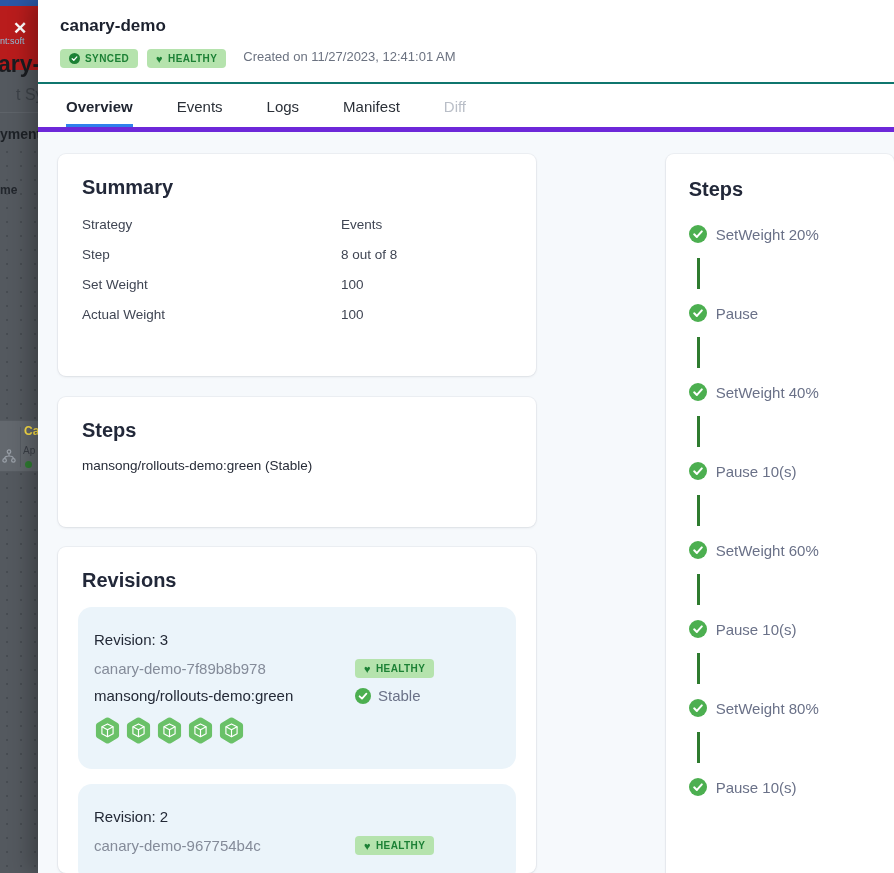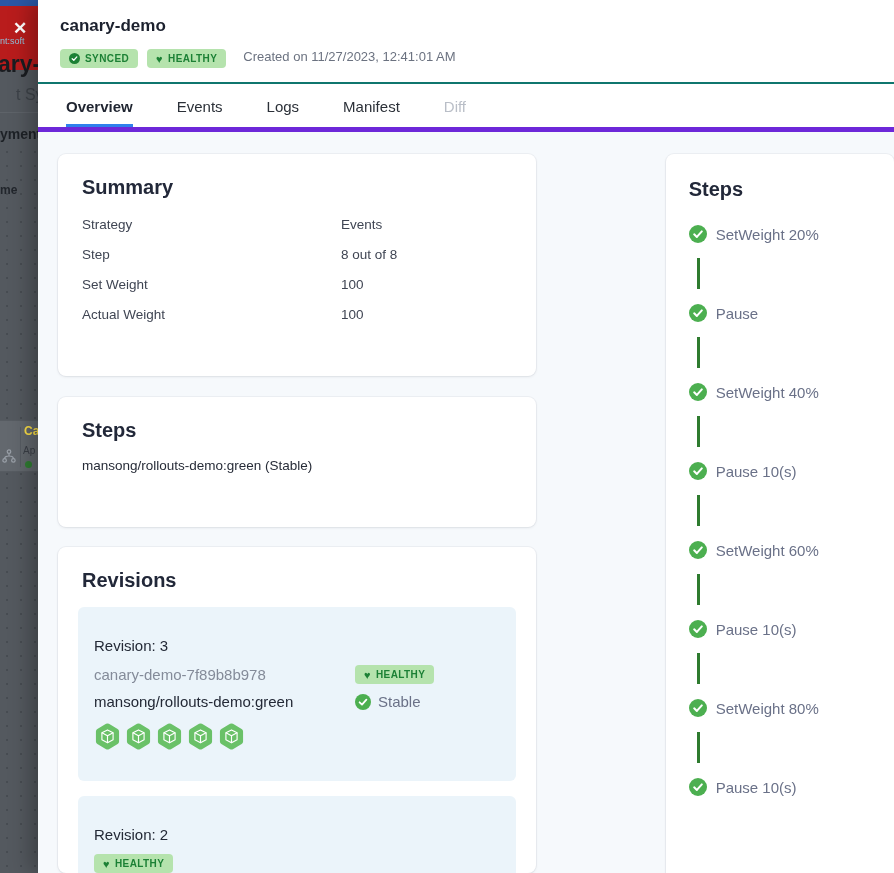--- a/index.html
+++ b/index.html
@@ -52,21 +52,21 @@
   .card-summary { height:222px; padding:22px 24px; }
   .card-summary .card-title { margin-bottom:10px; }
   .srow { display:flex; align-items:center; height:30px; font-size:13.5px; color:#3f4553; }
   .srow .lbl { width:259px; }
 
   .card-images { height:130px; padding:22px 24px; margin-top:21px; }
   .card-images .item { margin-top:16px; font-size:13.5px; color:#272c38; }
 
   .card-revisions { margin-top:20px; flex:1; padding:22px 20px; overflow:hidden; }
   .card-revisions .card-title { margin-left:4px; }
-  .rev-block { background:#ebf4fa; border-radius:6px; padding:30px 16px; margin-top:15px; }
+  .rev-block { background:#ebf4fa; border-radius:14px; padding:24px 16px; margin-top:15px; }
   .rev-title { font-size:15px; color:#232936; margin-bottom:11px; }
   .rev-row { display:flex; align-items:center; margin-bottom:9px; }
   .rev-row .left { width:261px; font-size:15px; }
   .rs-name { color:#848b99; }
   .rev-image { color:#232936; }
   .stable { display:inline-flex; align-items:center; gap:7px; font-size:15px; color:#6a7187; }
   .pods { display:flex; gap:4px; margin-top:12px; }
   .pod { width:27px; height:29px; }
 
   .col-right { width:240px; }
@@ -221,20 +221,21 @@
               </svg>
             <svg class="pod">
                 <use href="#ic-pod"></use>
               </svg>
           </div>
         </div>
 
         <div class="rev-block">
           <div class="rev-title">Revision: 2</div>
           <div class="rev-row" style="margin-bottom:4px">
+            <span class="left rs-name">canary-demo-967754b4c</span>
             <span class="badge">
               <span class="heart">♥</span>
               <span>HEALTHY</span>
             </span>
           </div>
         </div>
       </div>
     </div>
 
     <div class="col-right">

